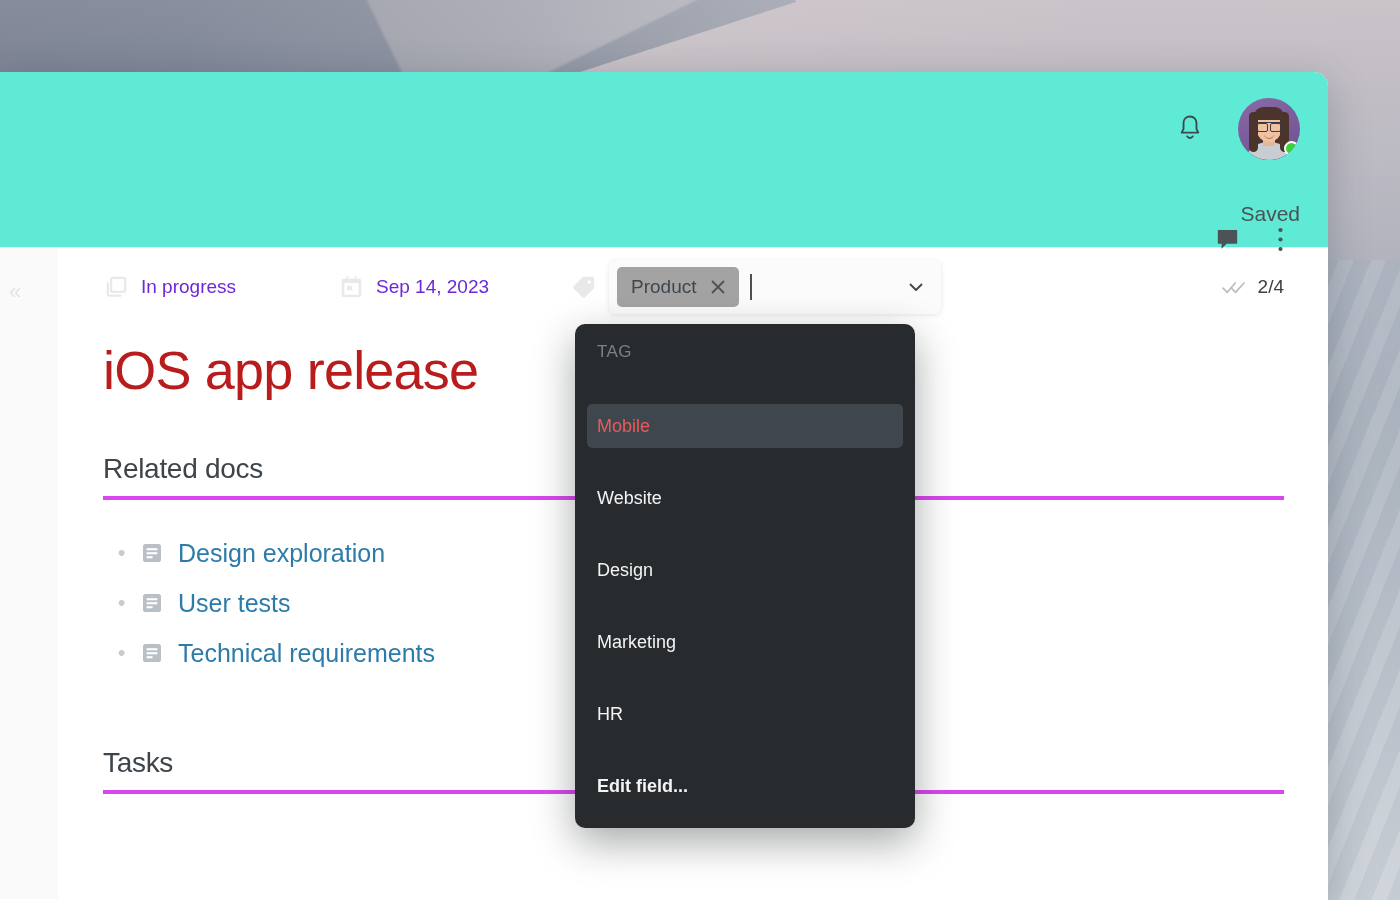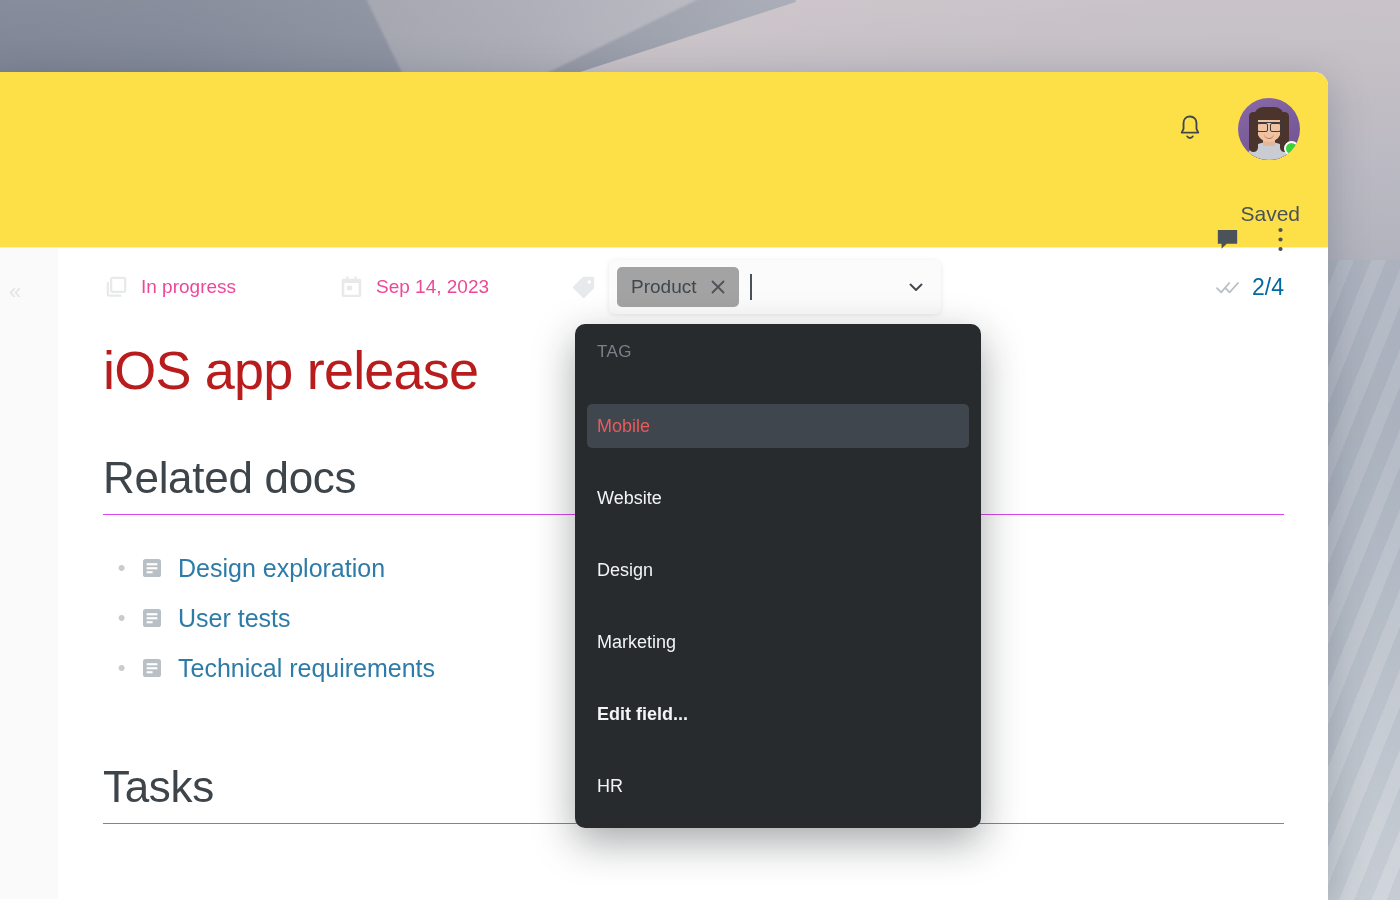--- a/index.html
+++ b/index.html
@@ -65,21 +65,21 @@
     background: #ffffff;
     border-top-right-radius: 14px;
     box-shadow: 0 10px 40px rgba(40,50,65,0.28);
     overflow: hidden;
   }
 
   
   #app-header {
     position: relative;
     height: 176px;
-    background: #fde047;
+    background: #5eead4;
     border-bottom: 1px solid #eceef0;
   }
   #header-actions {
     position: absolute;
     right: 28px; top: 26px;
     display: flex;
     align-items: center;
     gap: 34px;
   }
   #bell-icon { color: #3f474d; display: block; cursor: pointer; }
@@ -150,21 +150,21 @@
   }
 
   
   #meta-row {
     display: flex;
     align-items: center;
     height: 78px;
     position: relative;
   }
   .meta-item { display: flex; align-items: center; gap: 12px; }
-  .meta-text { font-size: 19px; color: #ec4899; text-align: right; }
+  .meta-text { font-size: 19px; color: #6d28d9; text-align: right; }
   #meta-status { width: 236px; }
   #meta-date   { width: 232px; }
   #meta-tag    { display:flex; align-items:center; gap: 12px; position: relative; }
 
   .icon-muted { color: #e7e9ea; display: block; flex: none; }
 
   
   #tag-combobox {
     width: 332px;
     height: 54px;
@@ -196,21 +196,21 @@
     animation: blink 1.1s step-end infinite;
   }
   @keyframes blink { 50% { opacity: 0; } }
   #tag-chevron { margin-left: auto; color: #41484e; display:block; cursor: pointer; }
 
   
   #tag-dropdown {
     position: absolute;
     left: 4px;
     top: 64px;
-    width: 406px;
+    width: 340px;
     background: #272b2e;
     border-radius: 10px;
     padding: 18px 12px 20px 12px;
     box-shadow: 0 14px 40px rgba(20,25,30,0.38);
     z-index: 40;
   }
   #tag-dropdown-label {
     font-size: 17px;
     color: #7b8188;
     padding: 0 10px 14px 10px;
@@ -230,45 +230,45 @@
   .dd-item.is-active { background: #3f464d; color: #eb5a5a; }
   .dd-item.is-edit { font-weight: bold; }
 
   
   #meta-progress {
     display: flex;
     align-items: center;
     gap: 11px;
     margin-left: auto;
   }
-  #progress-text { font-size: 23px; color: #0369a1; }
+  #progress-text { font-size: 19px; color: #404040; }
   #meta-tools {
     position: absolute;
     right: 0; top: -22px;
     display: flex;
     align-items: center;
     gap: 36px;
   }
   .tool-icon { color: #4b5358; cursor: pointer; display:block; }
 
   
   #doc-title {
     font-size: 54px;
     font-weight: 300;
     color: #b91c1c;
     letter-spacing: -0.8px;
     margin-top: 13px;
   }
   .section-h {
-    font-size: 44px;
+    font-size: 28px;
     font-weight: 300;
     color: #3d444a;
     letter-spacing: -0.3px;
     padding-bottom: 11px;
-    border-bottom: 1px solid #d946ef;
+    border-bottom: 4px solid #d946ef;
   }
   #related-heading { margin-top: 52px; }
   #tasks-heading { margin-top: 69px; }
 
   
   #related-list { list-style: none; margin-top: 28px; }
   .doc-li {
     display: flex;
     align-items: center;
     height: 50px;
@@ -361,22 +361,22 @@
                 <path d="M5.5 8.5l5.5 5.5 5.5-5.5"></path>
               </svg>
             </div>
 
             <div id="tag-dropdown">
               <div id="tag-dropdown-label">TAG</div>
               <div class="dd-item is-active">Mobile</div>
               <div class="dd-item">Website</div>
               <div class="dd-item">Design</div>
               <div class="dd-item">Marketing</div>
+              <div class="dd-item">HR</div>
               <div class="dd-item is-edit">Edit field...</div>
-              <div class="dd-item">HR</div>
             </div>
           </div>
 
           <div id="meta-progress">
             <svg width="26" height="22" viewBox="0 0 26 22" fill="none" stroke="#b9bfc4" stroke-width="1.8" stroke-linecap="round" stroke-linejoin="round">
               <path d="M2 12.2l4.2 4.2L14.2 7"></path>
               <path d="M10.4 12.2l4.2 4.2L23 7"></path>
             </svg>
             <span id="progress-text">2/4</span>
           </div>

